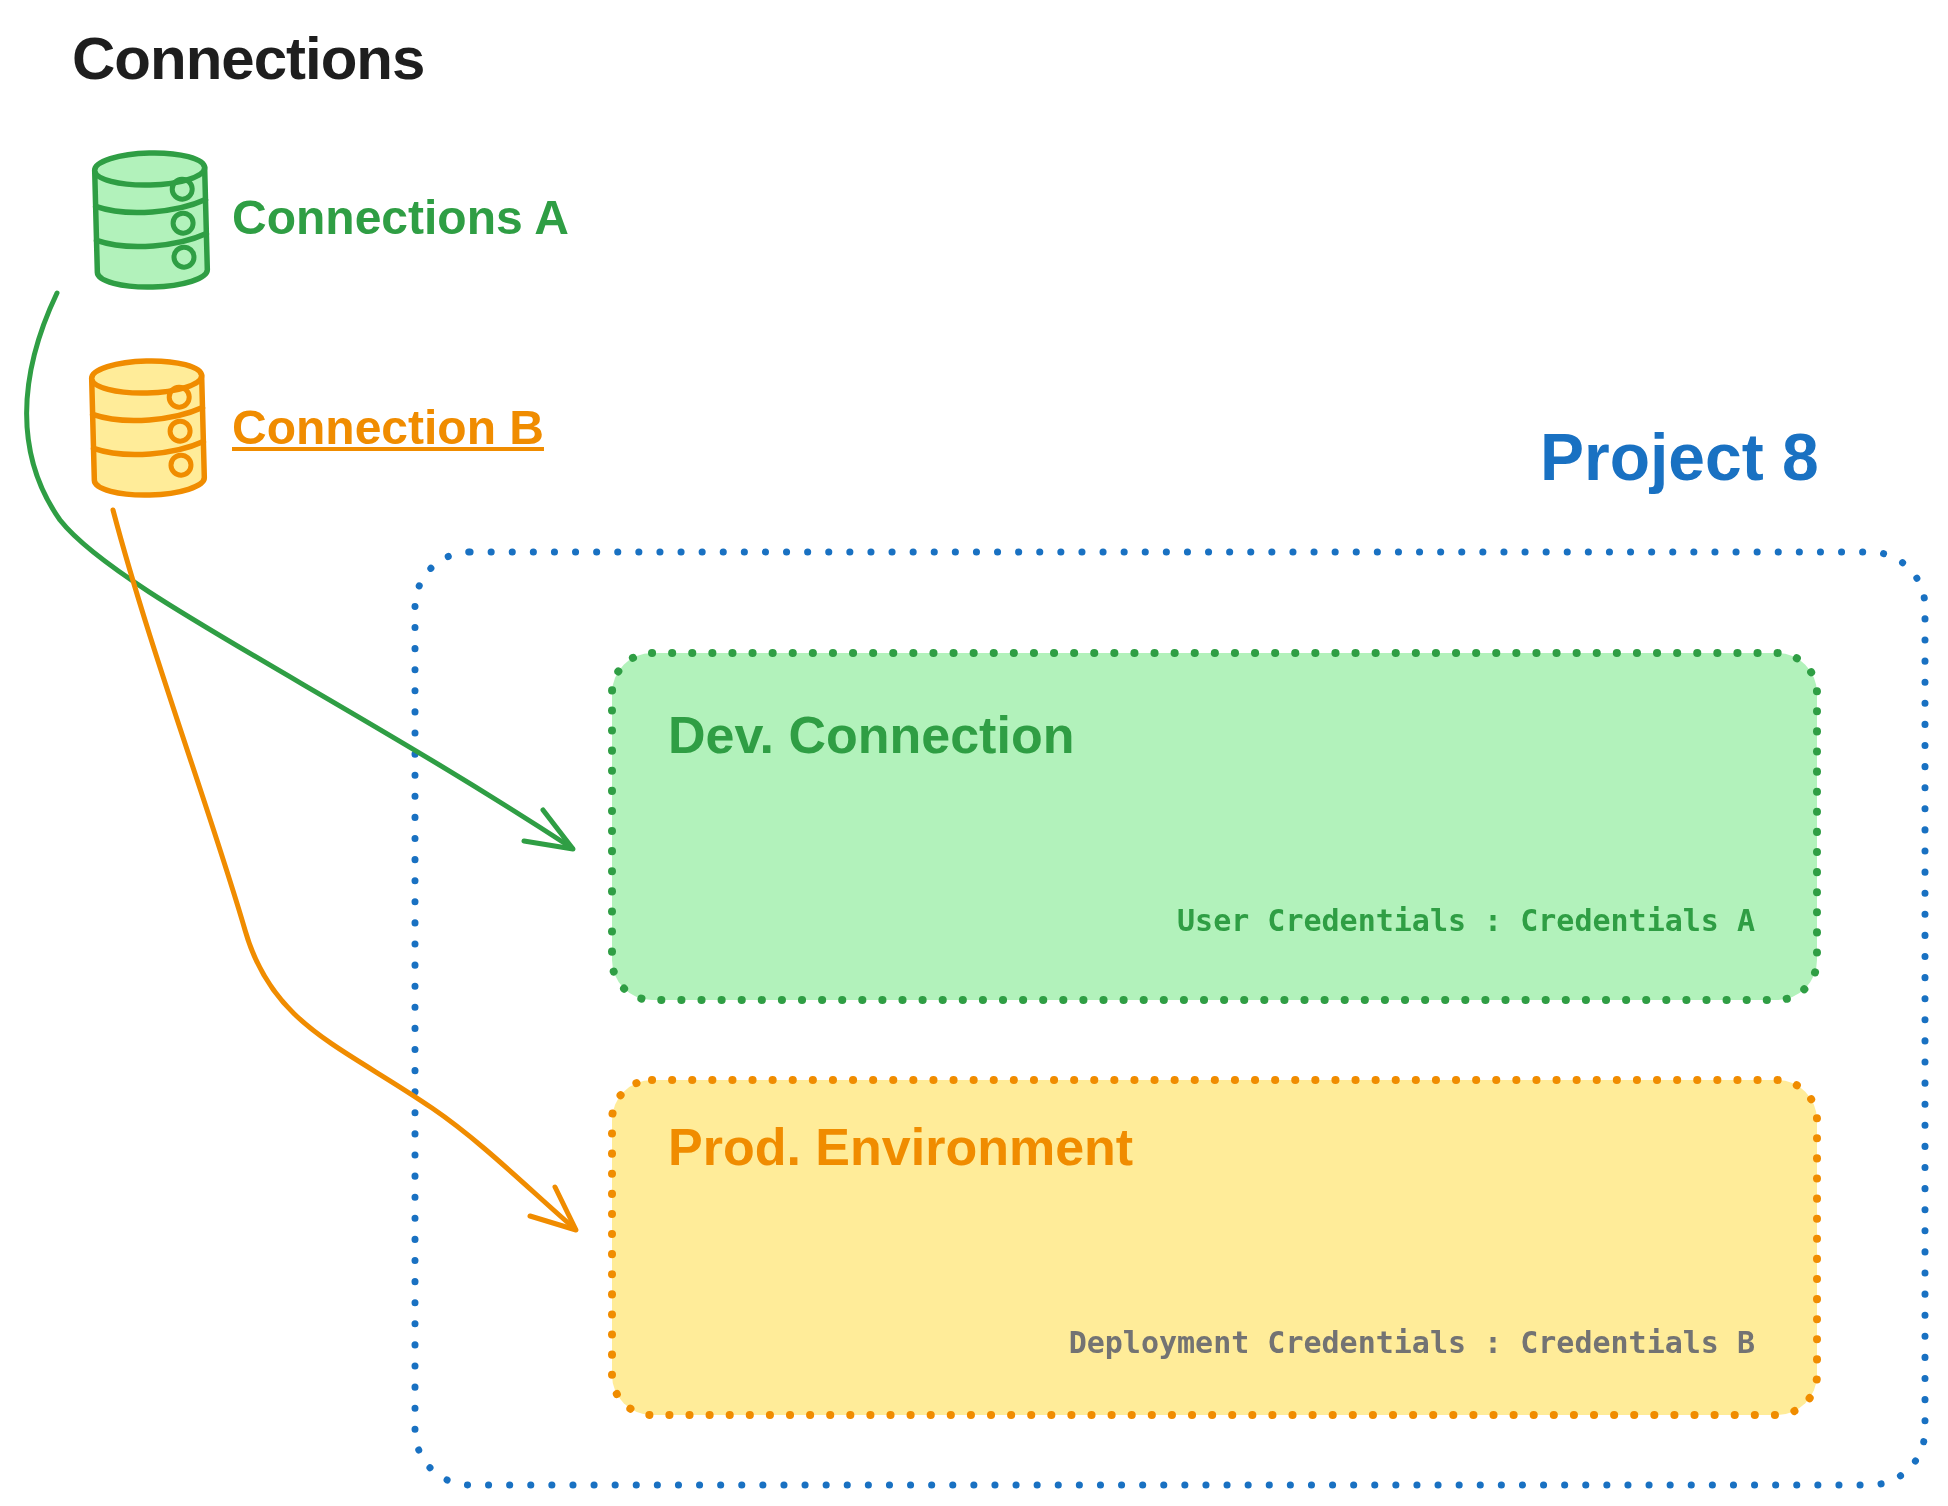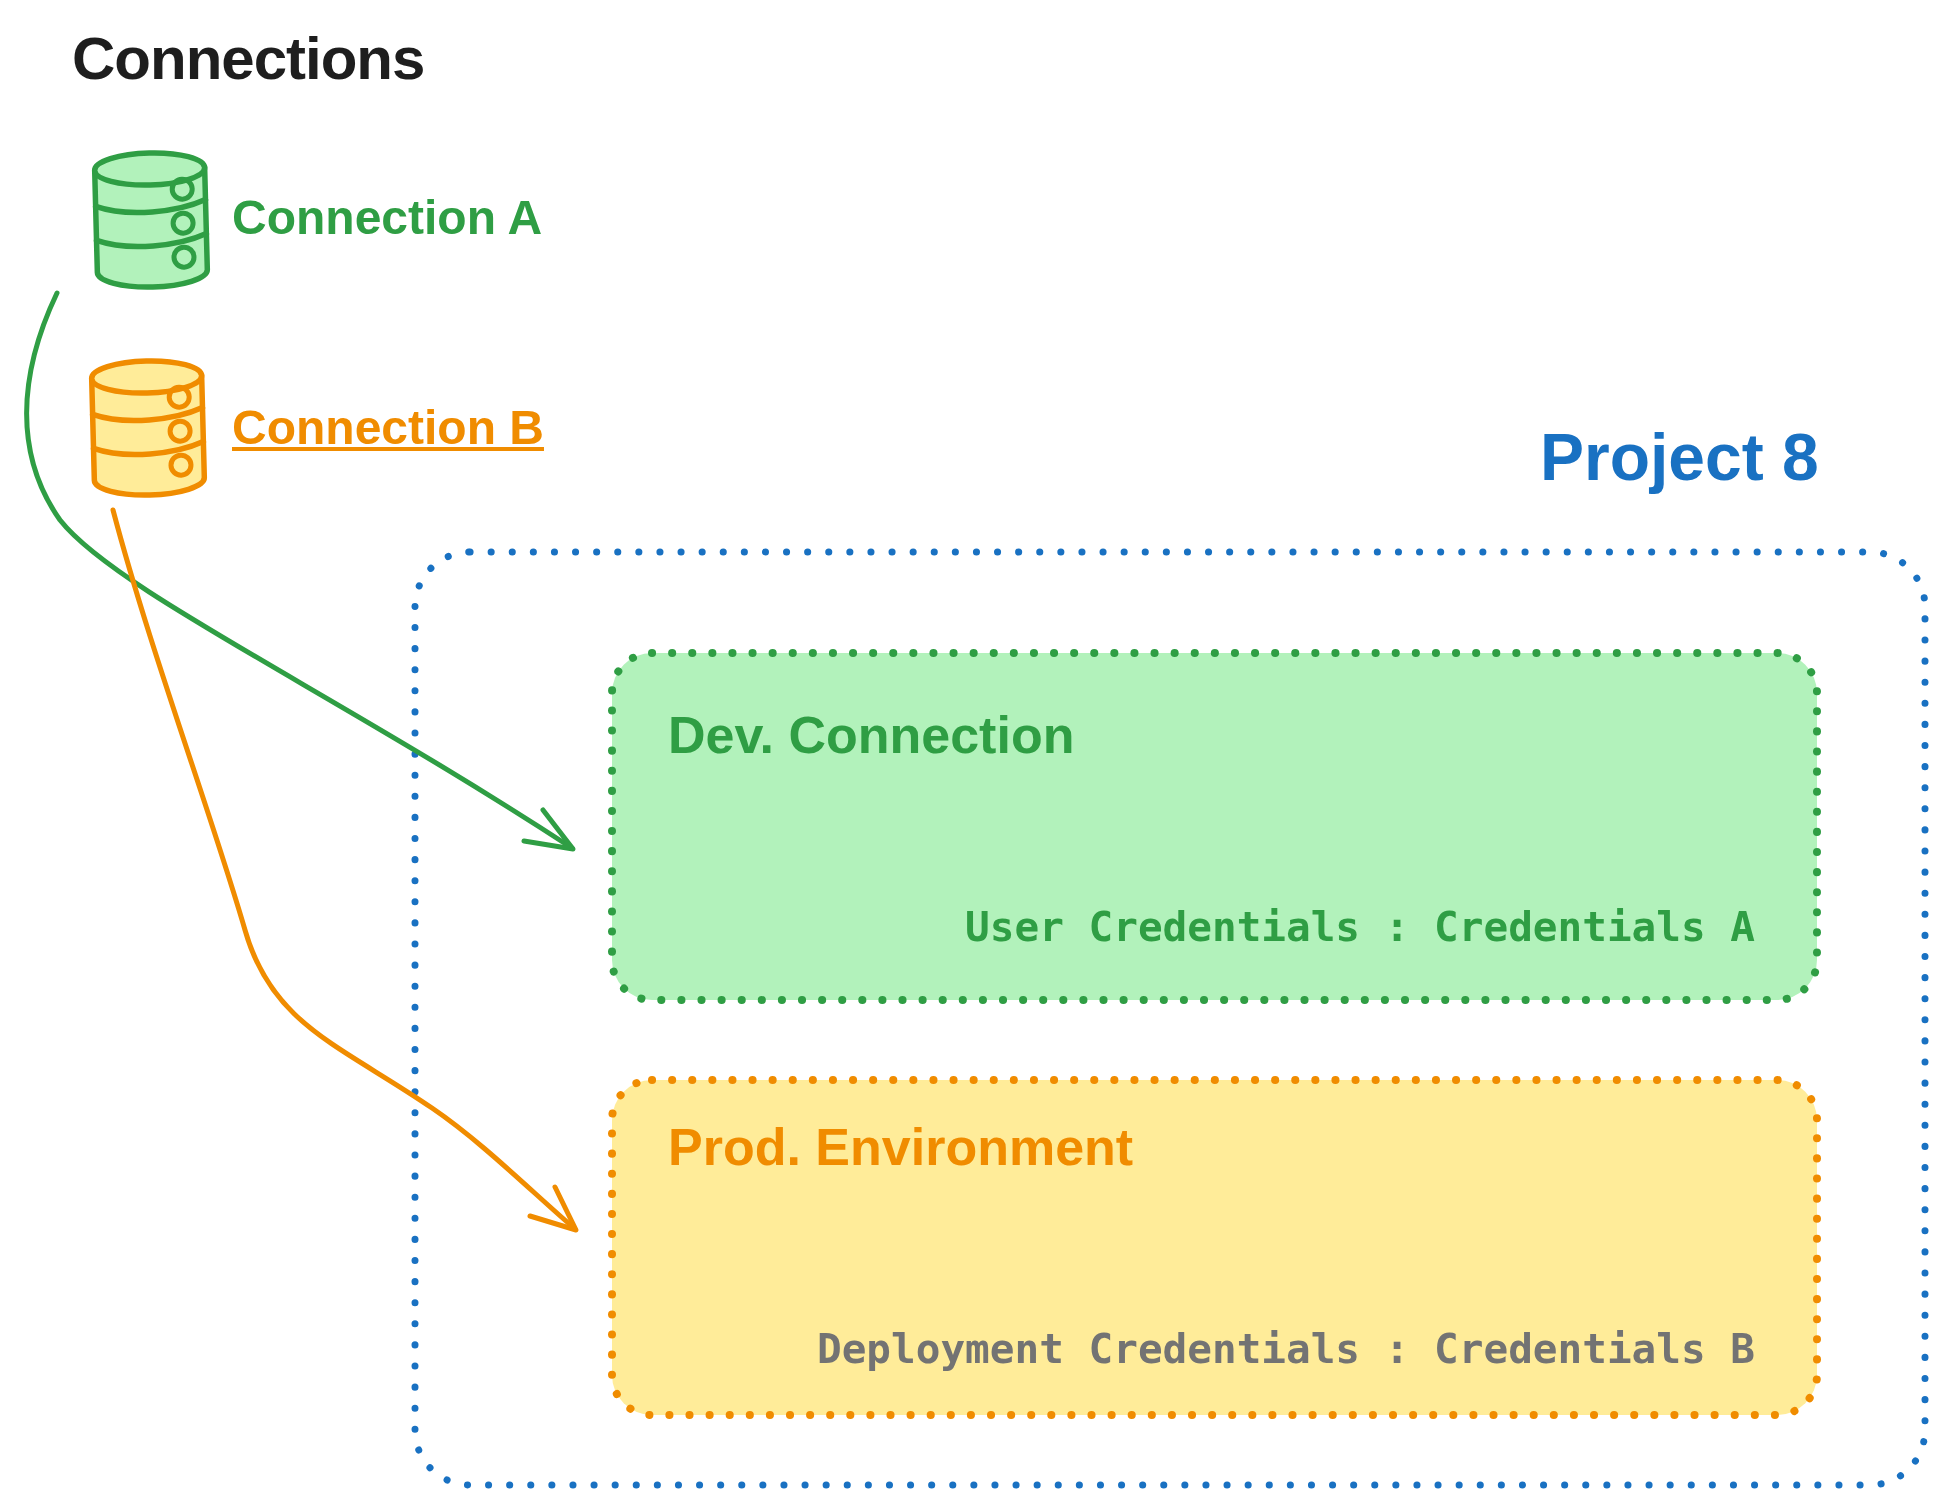--- a/index.html
+++ b/index.html
@@ -24,21 +24,21 @@
   .title-project{
     left:1540px;top:420px;
     font-size:66px;font-weight:700;
     color:#1971c2;
   }
   .env-title{font-size:52px;font-weight:600;}
   .env-title-dev{left:668px;top:706px;color:#2f9e44;}
   .env-title-prod{left:668px;top:1118px;color:#f08c00;text-align:right;}
   .env-creds{
     font-family:"DejaVu Sans Mono", monospace;
-    font-size:41px;font-weight:600;
+    font-size:30px;font-weight:600;
     right:193px;
   }
   .env-creds-dev{top:904px;color:#2f9e44;}
   .env-creds-prod{top:1326px;color:#737373;}
 </style>
 </head>
 <body>
 
 <div class="canvas">
 
@@ -76,21 +76,21 @@
     </g>
 
     <g stroke="#f08c00" stroke-width="5" fill="none" stroke-linecap="round" stroke-linejoin="round">
       <path d="M 113 510 C 150 650, 210 810, 245 930 C 272 1025, 340 1045, 432 1108 C 482 1142, 532 1192, 574 1228"></path>
       <path d="M 530 1216 L 576 1230 L 555 1187"></path>
     </g>
   </svg>
 
   <div class="txt title-connections">Connections</div>
 
-  <div class="txt label-conn label-conn-a">Connection A</div>
+  <div class="txt label-conn label-conn-a">Connections A</div>
 
   <div class="txt label-conn label-conn-b">Connection B</div>
 
   <div class="txt title-project">Project 8</div>
 
   <div class="txt env-title env-title-dev">Dev. Connection</div>
 
   <div class="txt env-creds env-creds-dev">User Credentials : Credentials A</div>
 
   <div class="txt env-title env-title-prod">Prod. Environment</div>

